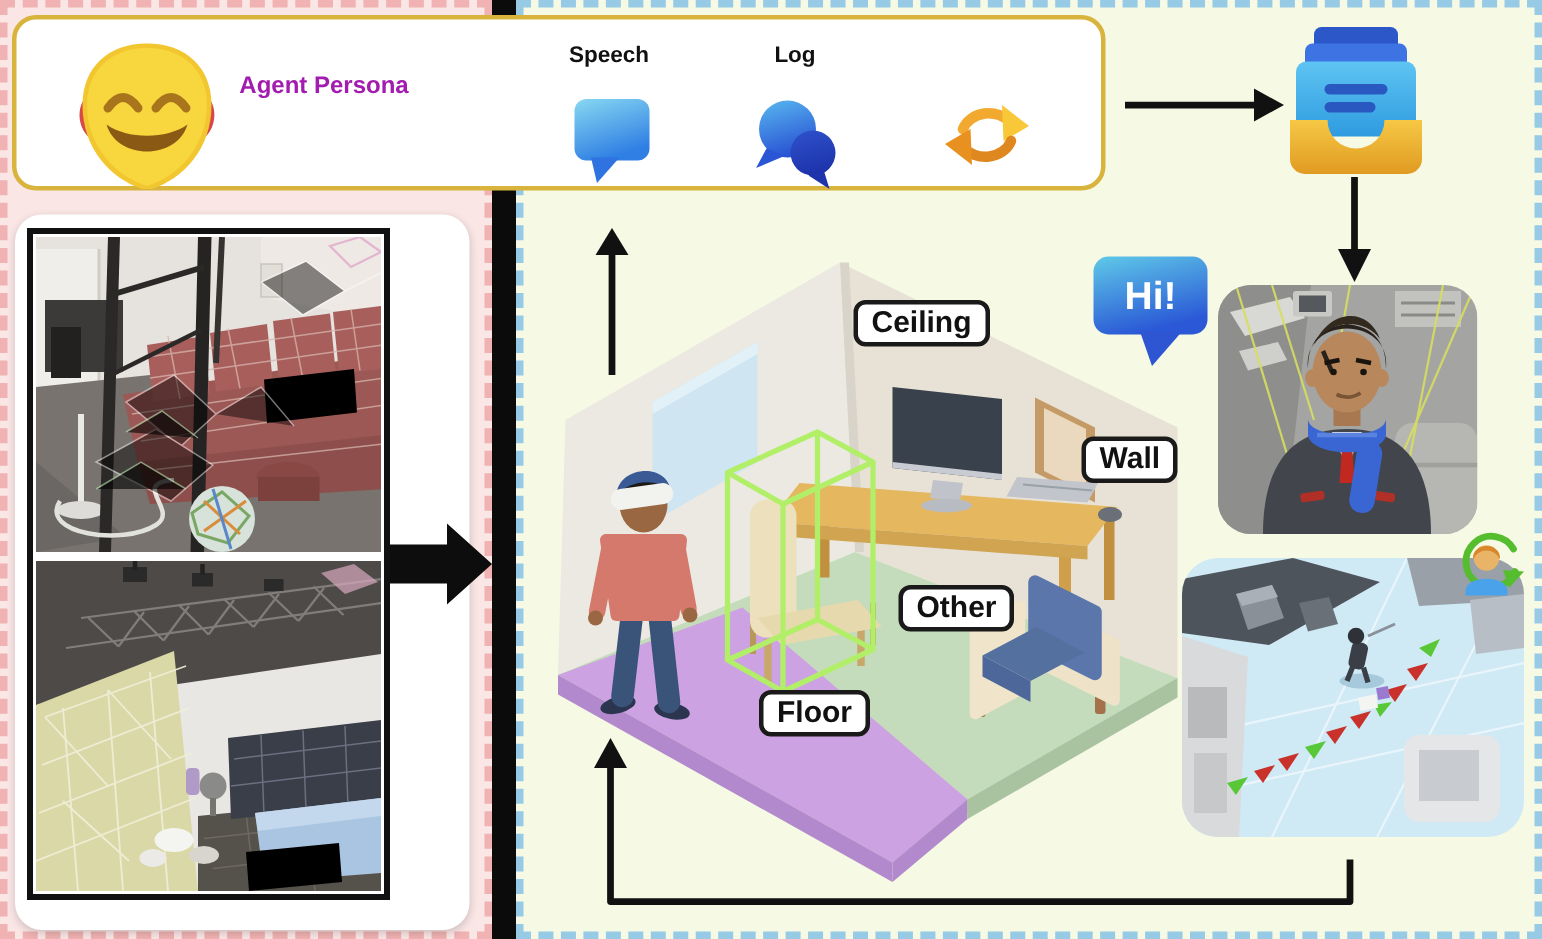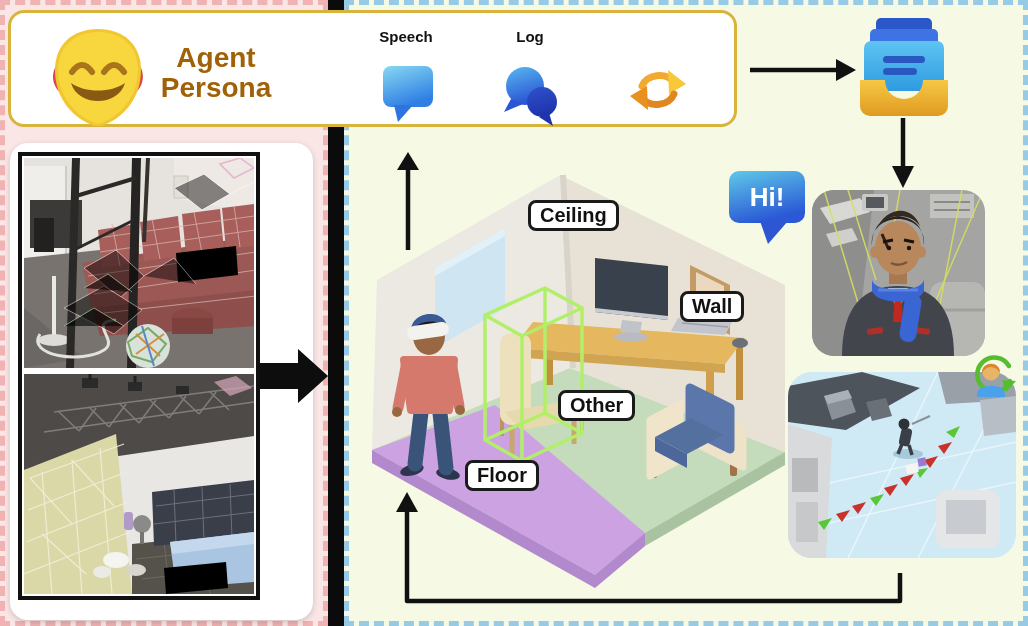--- a/index.html
+++ b/index.html
@@ -4,27 +4,27 @@
 <style>
   html,body{margin:0;padding:0;background:#e8e8e8;font-family:"Liberation Sans",sans-serif;}
   #canvas{position:relative;width:1028px;height:626px;overflow:hidden;background:#f6f9e4;}
   .abs{position:absolute;}
   
   .panel-left{left:0;top:0;width:328px;height:626px;background:#fbe6e6;border:5px dashed #f0b2b2;box-sizing:border-box;}
   .panel-right{left:344px;top:0;width:684px;height:626px;background:#f6f9e4;border:5px dashed #97cbe5;box-sizing:border-box;}
   .divider{left:328px;top:0;width:16px;height:626px;background:#0b0b0b;}
   
   .top-bar{left:8px;top:10px;width:729px;height:117px;background:#ffffff;border:3px solid #d8b43c;border-radius:16px;box-sizing:border-box;z-index:40;}
-  .persona-text{left:125px;top:30px;width:160px;text-align:center;font-size:28px;font-weight:700;color:#a16207;line-height:30px;}
+  .persona-text{left:125px;top:30px;width:160px;text-align:center;font-size:16px;font-weight:700;color:#a21caf;line-height:30px;}
   .bar-label{font-size:15px;font-weight:700;color:#111;text-align:center;}
   
   .photo-card{left:10px;top:143px;width:303px;height:477px;background:#ffffff;border-radius:18px;box-shadow:0 2px 6px rgba(0,0,0,0.18);z-index:5;}
   .photo-frame{left:8px;top:9px;width:242px;height:448px;border:4px solid #111;background:#fff;box-sizing:border-box;}
   
-  .room-label{background:#ffffff;border:3px solid #1a1a1a;border-radius:8px;padding:1px 9px;font-size:20px;font-weight:700;color:#111;z-index:20;white-space:nowrap;}
+  .room-label{background:#ffffff;border:3px solid #1a1a1a;border-radius:8px;padding:1px 9px;font-size:20px;font-weight:700;color:#111;z-index:20;white-space:nowrap;margin-left:41px;}
   .z10{z-index:10;} .z15{z-index:15;} .z30{z-index:30;}
   .rounded-img{overflow:hidden;z-index:12;}
 </style>
 </head>
 <body>
 
 <div id="canvas">
 
   <div class="abs panel-left"></div>
   <div class="abs panel-right"></div>

